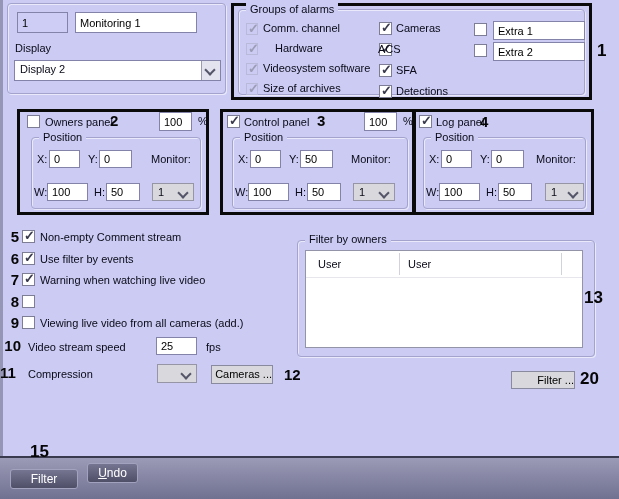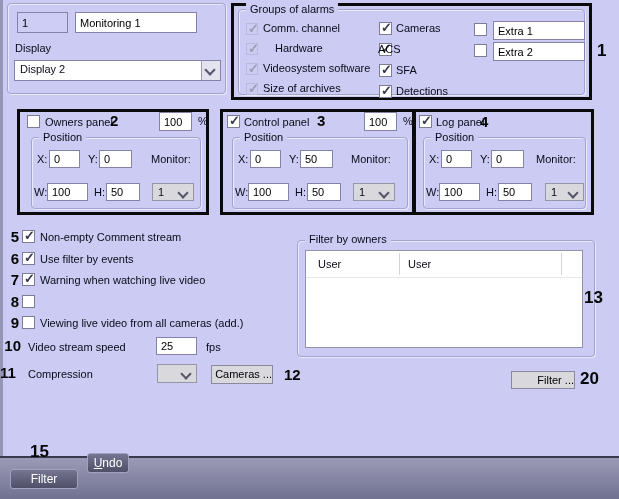--- a/index.html
+++ b/index.html
@@ -188,14 +188,14 @@
     <span class="hline"></span>
   </div>
   <span class="annot big" style="left:584px;top:288px">13</span>
 
   <div class="btn" style="left:511px;top:371px;width:64px;height:18px;line-height:16px">Filter ...</div>
   <span class="annot big" style="left:580px;top:369px">20</span>
 
   <span class="annot big" style="left:30px;top:442px;z-index:3">15</span>
   <div class="bottombar"></div>
   <div class="darkbtn" style="left:10px;top:469px;width:68px;height:20px">Filter</div>
-  <div class="darkbtn" style="left:87px;top:453px;width:42px;height:20px"><span class="u">U</span><span>ndo</span></div>
+  <div class="darkbtn" style="left:87px;top:463px;width:51px;height:20px"><span class="u">U</span><span>ndo</span></div>
 </div>
 
 </body></html>

